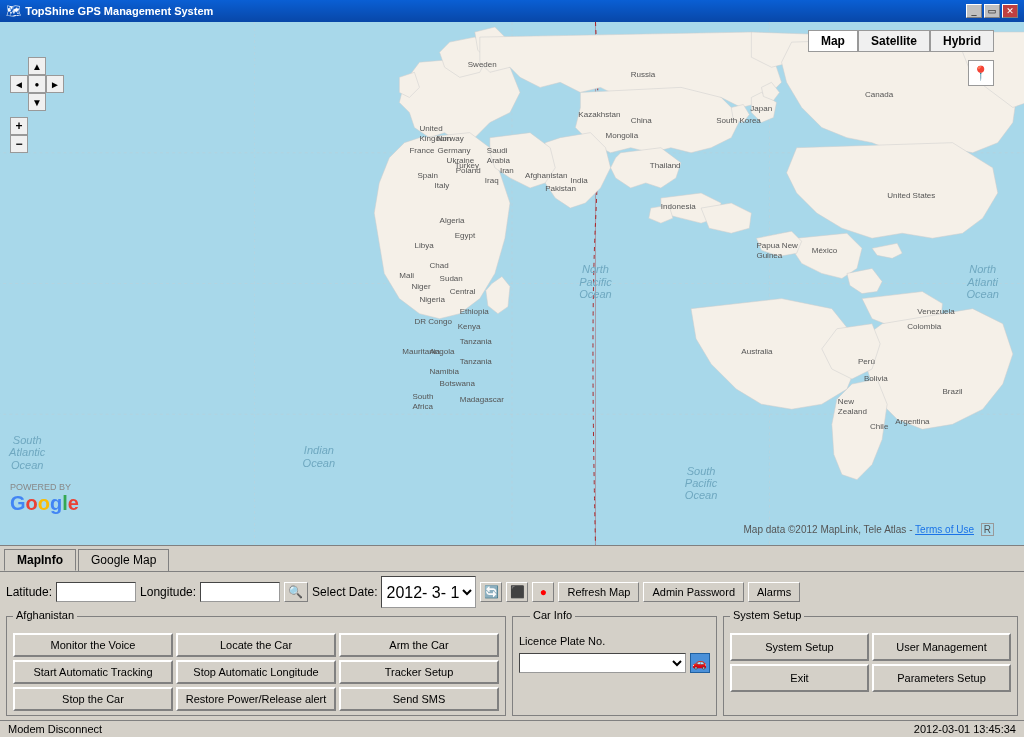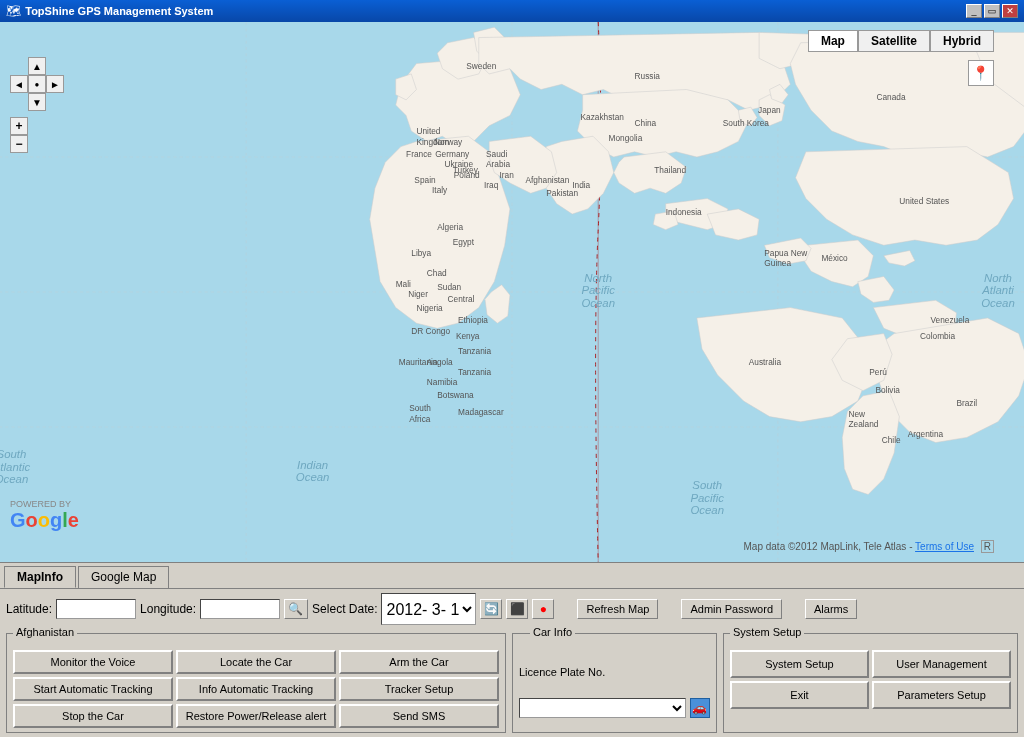--- a/index.html
+++ b/index.html
@@ -215,21 +215,20 @@
       font-size: 12px;
     }
     .action-btn {
       height: 20px;
       padding: 0 8px;
       background: #d4d0c8;
       border: 1px solid #808080;
       border-top-color: white; border-left-color: white;
       cursor: pointer;
       font-size: 11px;
-      margin-left: 19px;
     }
 
     
     #info-row {
       display: flex;
       padding: 4px 6px;
       gap: 6px;
     }
 
     
@@ -264,21 +263,21 @@
       border-top-color: white; border-left-color: white;
       cursor: pointer;
       font-size: 11px;
       white-space: nowrap;
     }
 
     
     .car-info-row {
       display: flex;
       align-items: center;
-      margin-top: 20px;
+      margin-top: 6px;
       gap: 4px;
     }
     .car-info-label { font-size: 11px; white-space: nowrap; }
     .car-info-input {
       flex: 1;
       height: 20px;
       border: 1px inset #999;
       background: white;
       font-size: 11px;
     }
@@ -587,21 +586,21 @@
     <div id="info-row">
 
       <div class="info-box" id="instructions-box">
         <legend class="info-box-legend" style="position:absolute;top:-8px;left:6px;background:#d4d0c8;padding:0 3px;font-size:11px;">Afghanistan</legend>
         <div style="height:8px;"></div>
         <div class="btn-grid">
           <button class="instr-btn">Monitor the Voice</button>
           <button class="instr-btn">Locate the Car</button>
           <button class="instr-btn">Arm the Car</button>
           <button class="instr-btn">Start Automatic Tracking</button>
-          <button class="instr-btn">Info Automatic Tracking</button>
+          <button class="instr-btn">Stop Automatic Longitude</button>
           <button class="instr-btn">Tracker Setup</button>
           <button class="instr-btn">Stop the Car</button>
           <button class="instr-btn">Restore Power/Release alert</button>
           <button class="instr-btn">Send SMS</button>
         </div>
       </div>
 
       <div class="info-box" id="car-info-box">
         <legend style="position:absolute;top:-8px;left:6px;background:#d4d0c8;padding:0 3px;font-size:11px;margin-left:11px;">Car Info</legend>
         <div style="height:8px;"></div>
@@ -622,15 +621,19 @@
         <div class="sys-btn-grid">
           <button class="sys-btn">System Setup</button>
           <button class="sys-btn">User Management</button>
           <button class="sys-btn">Exit</button>
           <button class="sys-btn">Parameters Setup</button>
         </div>
       </div>
 
     </div>
 
+    <div id="status-bar">
+      <span>Modem Disconnect</span>
+      <span>2012-03-01  13:45:34</span>
+    </div>
 
   </div>
 </div>
 
 </body></html>

